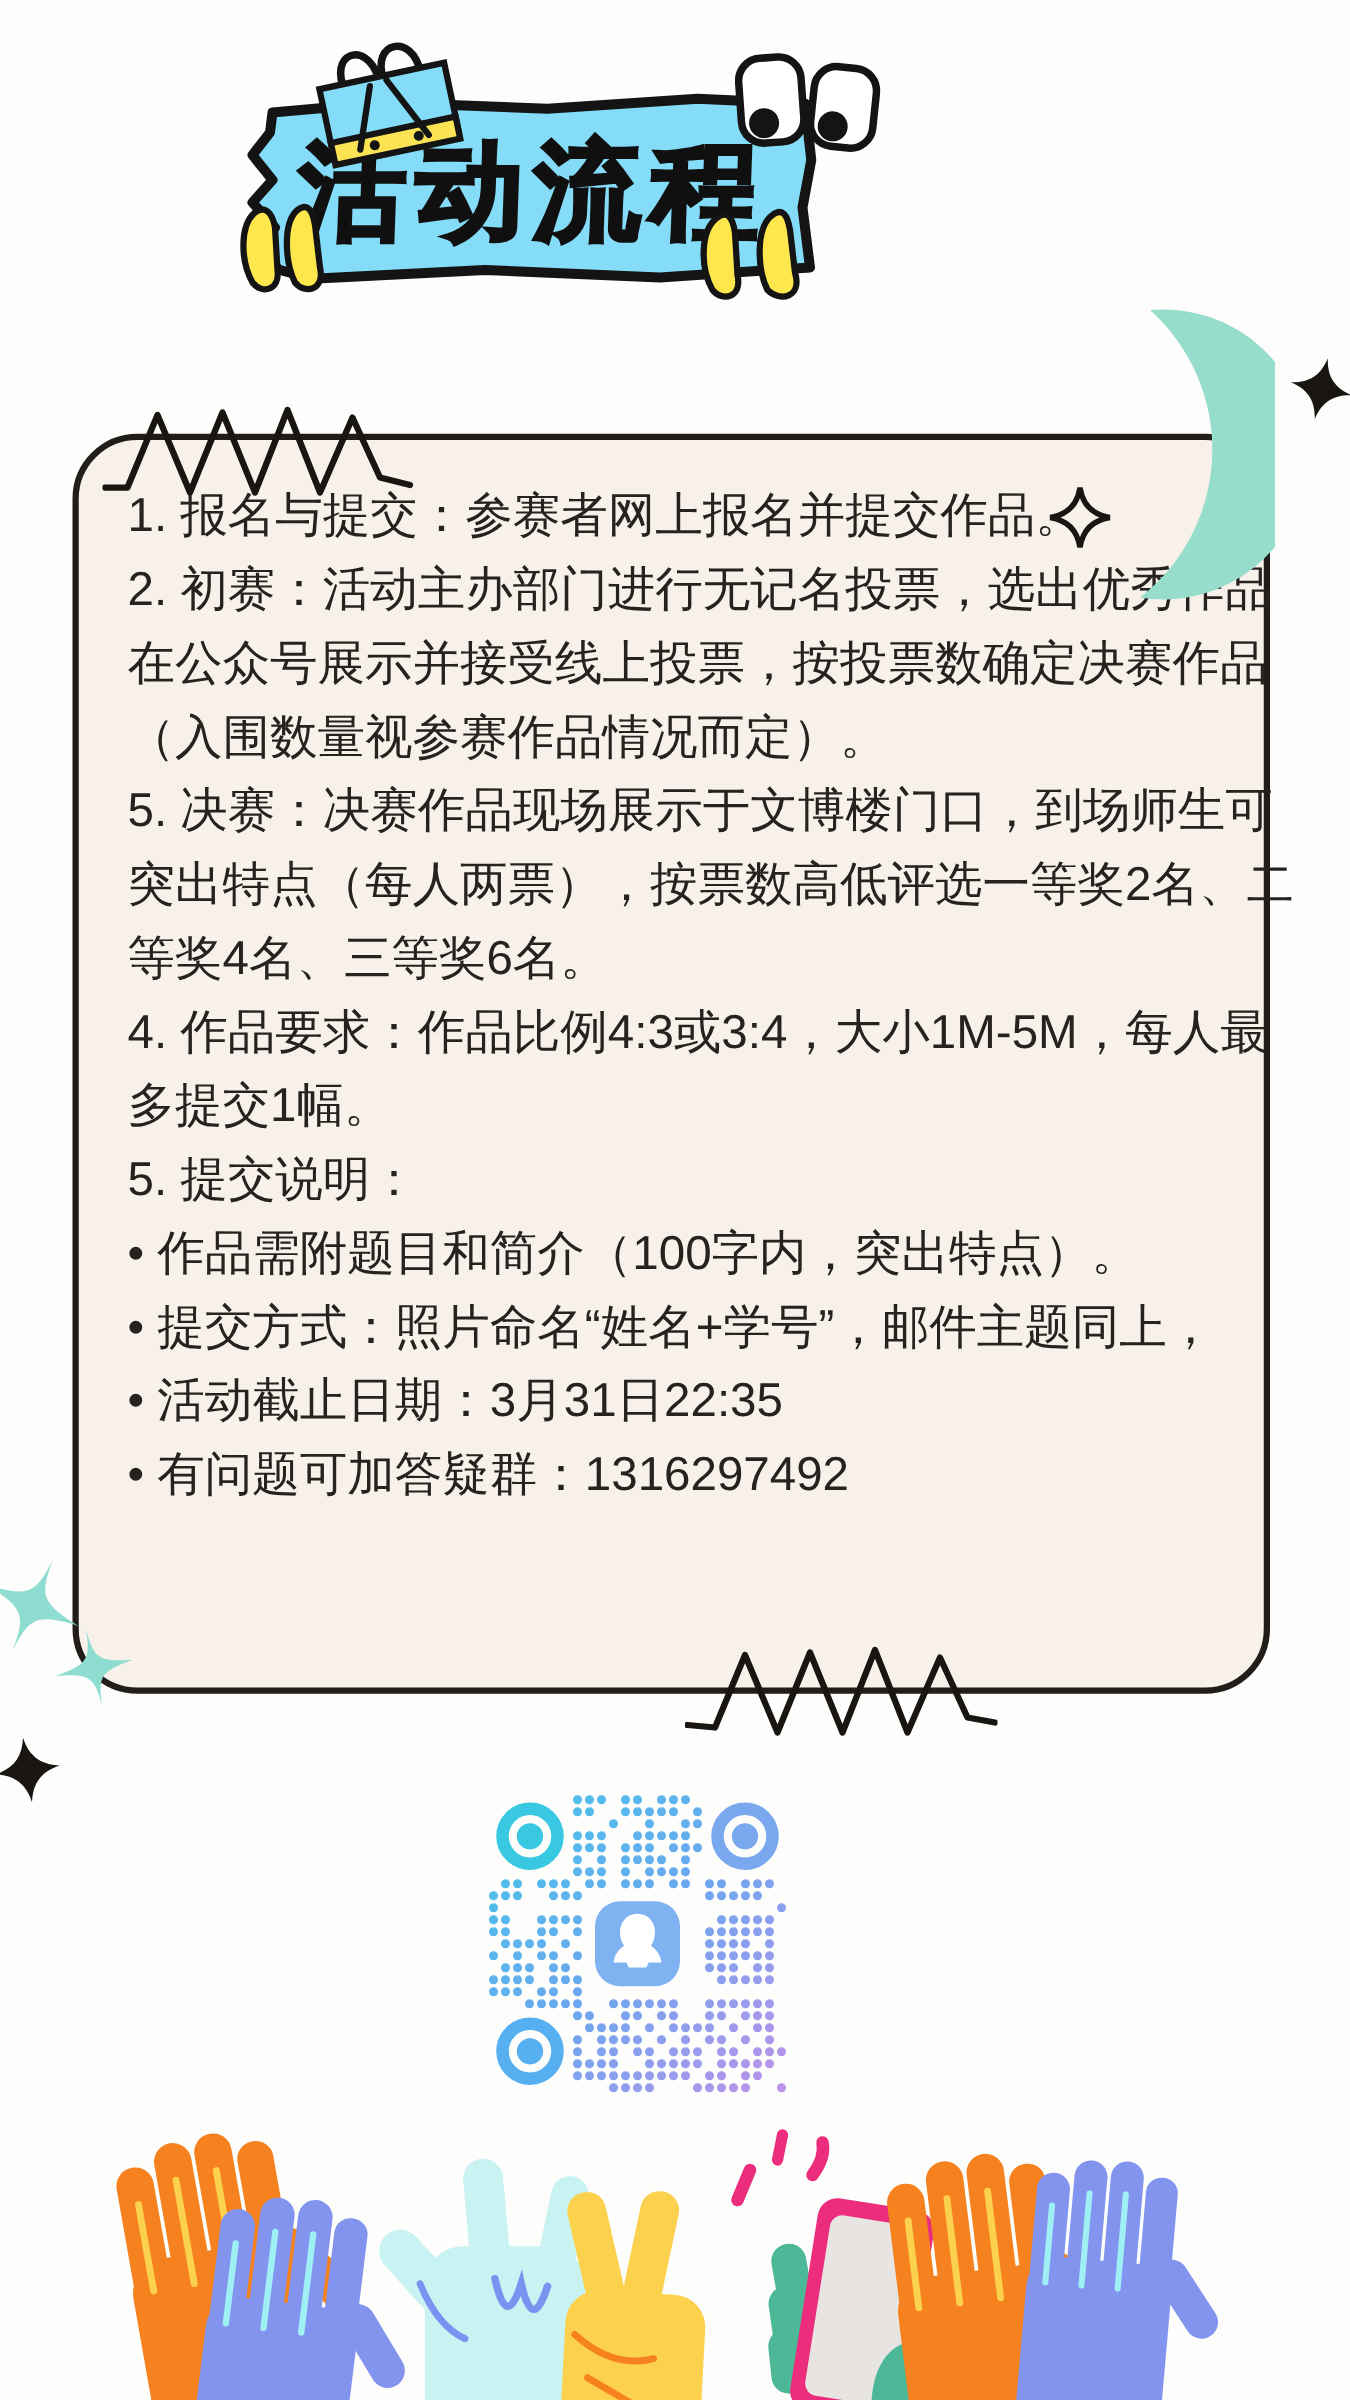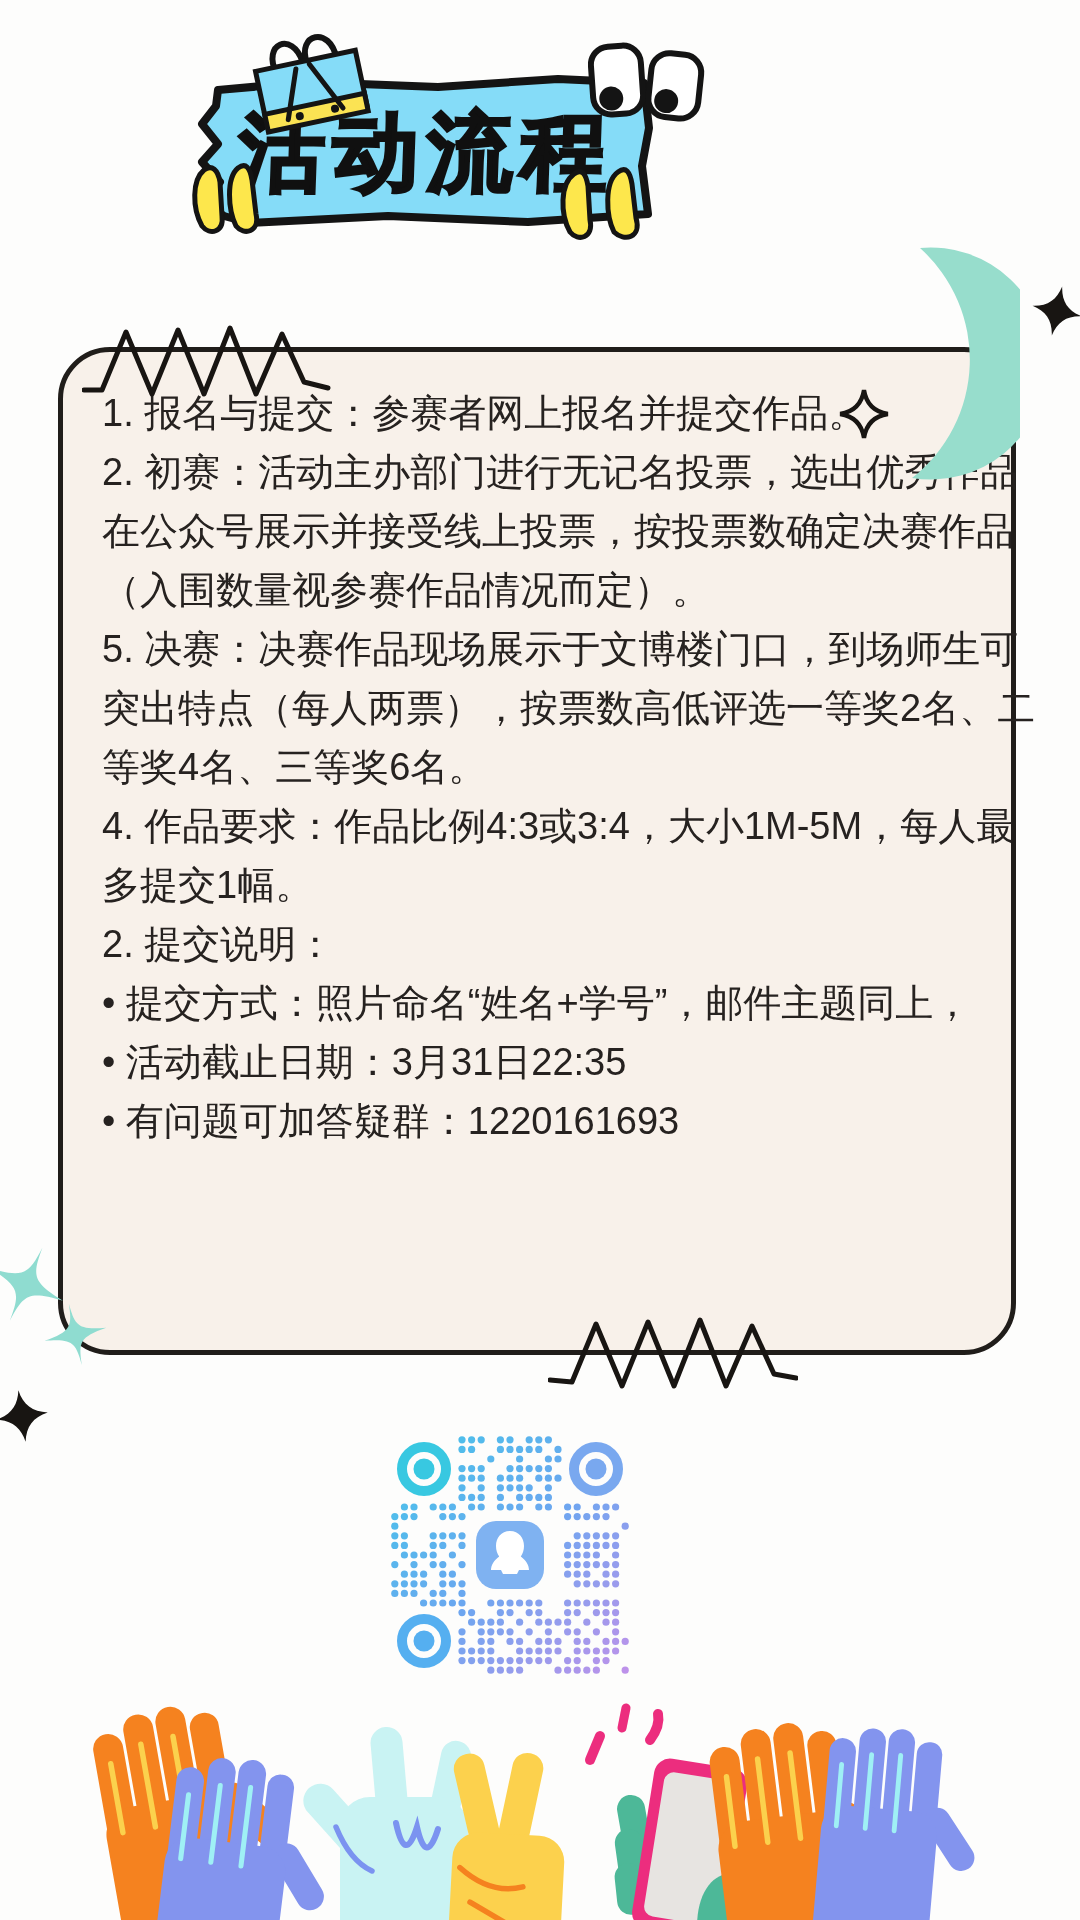--- a/index.html
+++ b/index.html
@@ -76,24 +76,25 @@
   <div class="abs info-lines">
       <div class="line">1. 报名与提交：参赛者网上报名并提交作品。</div>
       <div class="line">2. 初赛：活动主办部门进行无记名投票，选出优秀作品</div>
       <div class="line">在公众号展示并接受线上投票，按投票数确定决赛作品</div>
       <div class="line">（入围数量视参赛作品情况而定）。</div>
       <div class="line">5. 决赛：决赛作品现场展示于文博楼门口，到场师生可</div>
       <div class="line">突出特点（每人两票），按票数高低评选一等奖2名、二</div>
       <div class="line">等奖4名、三等奖6名。</div>
       <div class="line">4. 作品要求：作品比例4:3或3:4，大小1M-5M，每人最</div>
       <div class="line">多提交1幅。</div>
-      <div class="line">2. 提交说明：</div>
+      <div class="line">5. 提交说明：</div>
+      <div class="line">• 作品需附题目和简介（100字内，突出特点）。</div>
       <div class="line">• 提交方式：照片命名“姓名+学号”，邮件主题同上，</div>
       <div class="line">• 活动截止日期：3月31日22:35</div>
-      <div class="line">• 有问题可加答疑群：1220161693</div>
+      <div class="line">• 有问题可加答疑群：1316297492</div>
     </div>
 
   <svg class="abs" style="left:82px;top:324px;width:250px;height:76px;" viewBox="0 0 250 76">
     <polyline points="2,66 20,66 44,8 70,70 96,6 122,70 148,4 174,70 200,10 222,58 246,64" fill="none" stroke="#181512" stroke-width="5" stroke-linejoin="round" stroke-linecap="round"></polyline>
   </svg>
 
   <svg class="abs" style="left:548px;top:1314px;width:250px;height:78px;" viewBox="0 0 250 78">
     <polyline points="2,66 24,68 48,10 74,72 100,8 126,72 152,6 178,72 204,12 226,60 248,64" fill="none" stroke="#181512" stroke-width="5" stroke-linejoin="round" stroke-linecap="round"></polyline>
   </svg>
 

